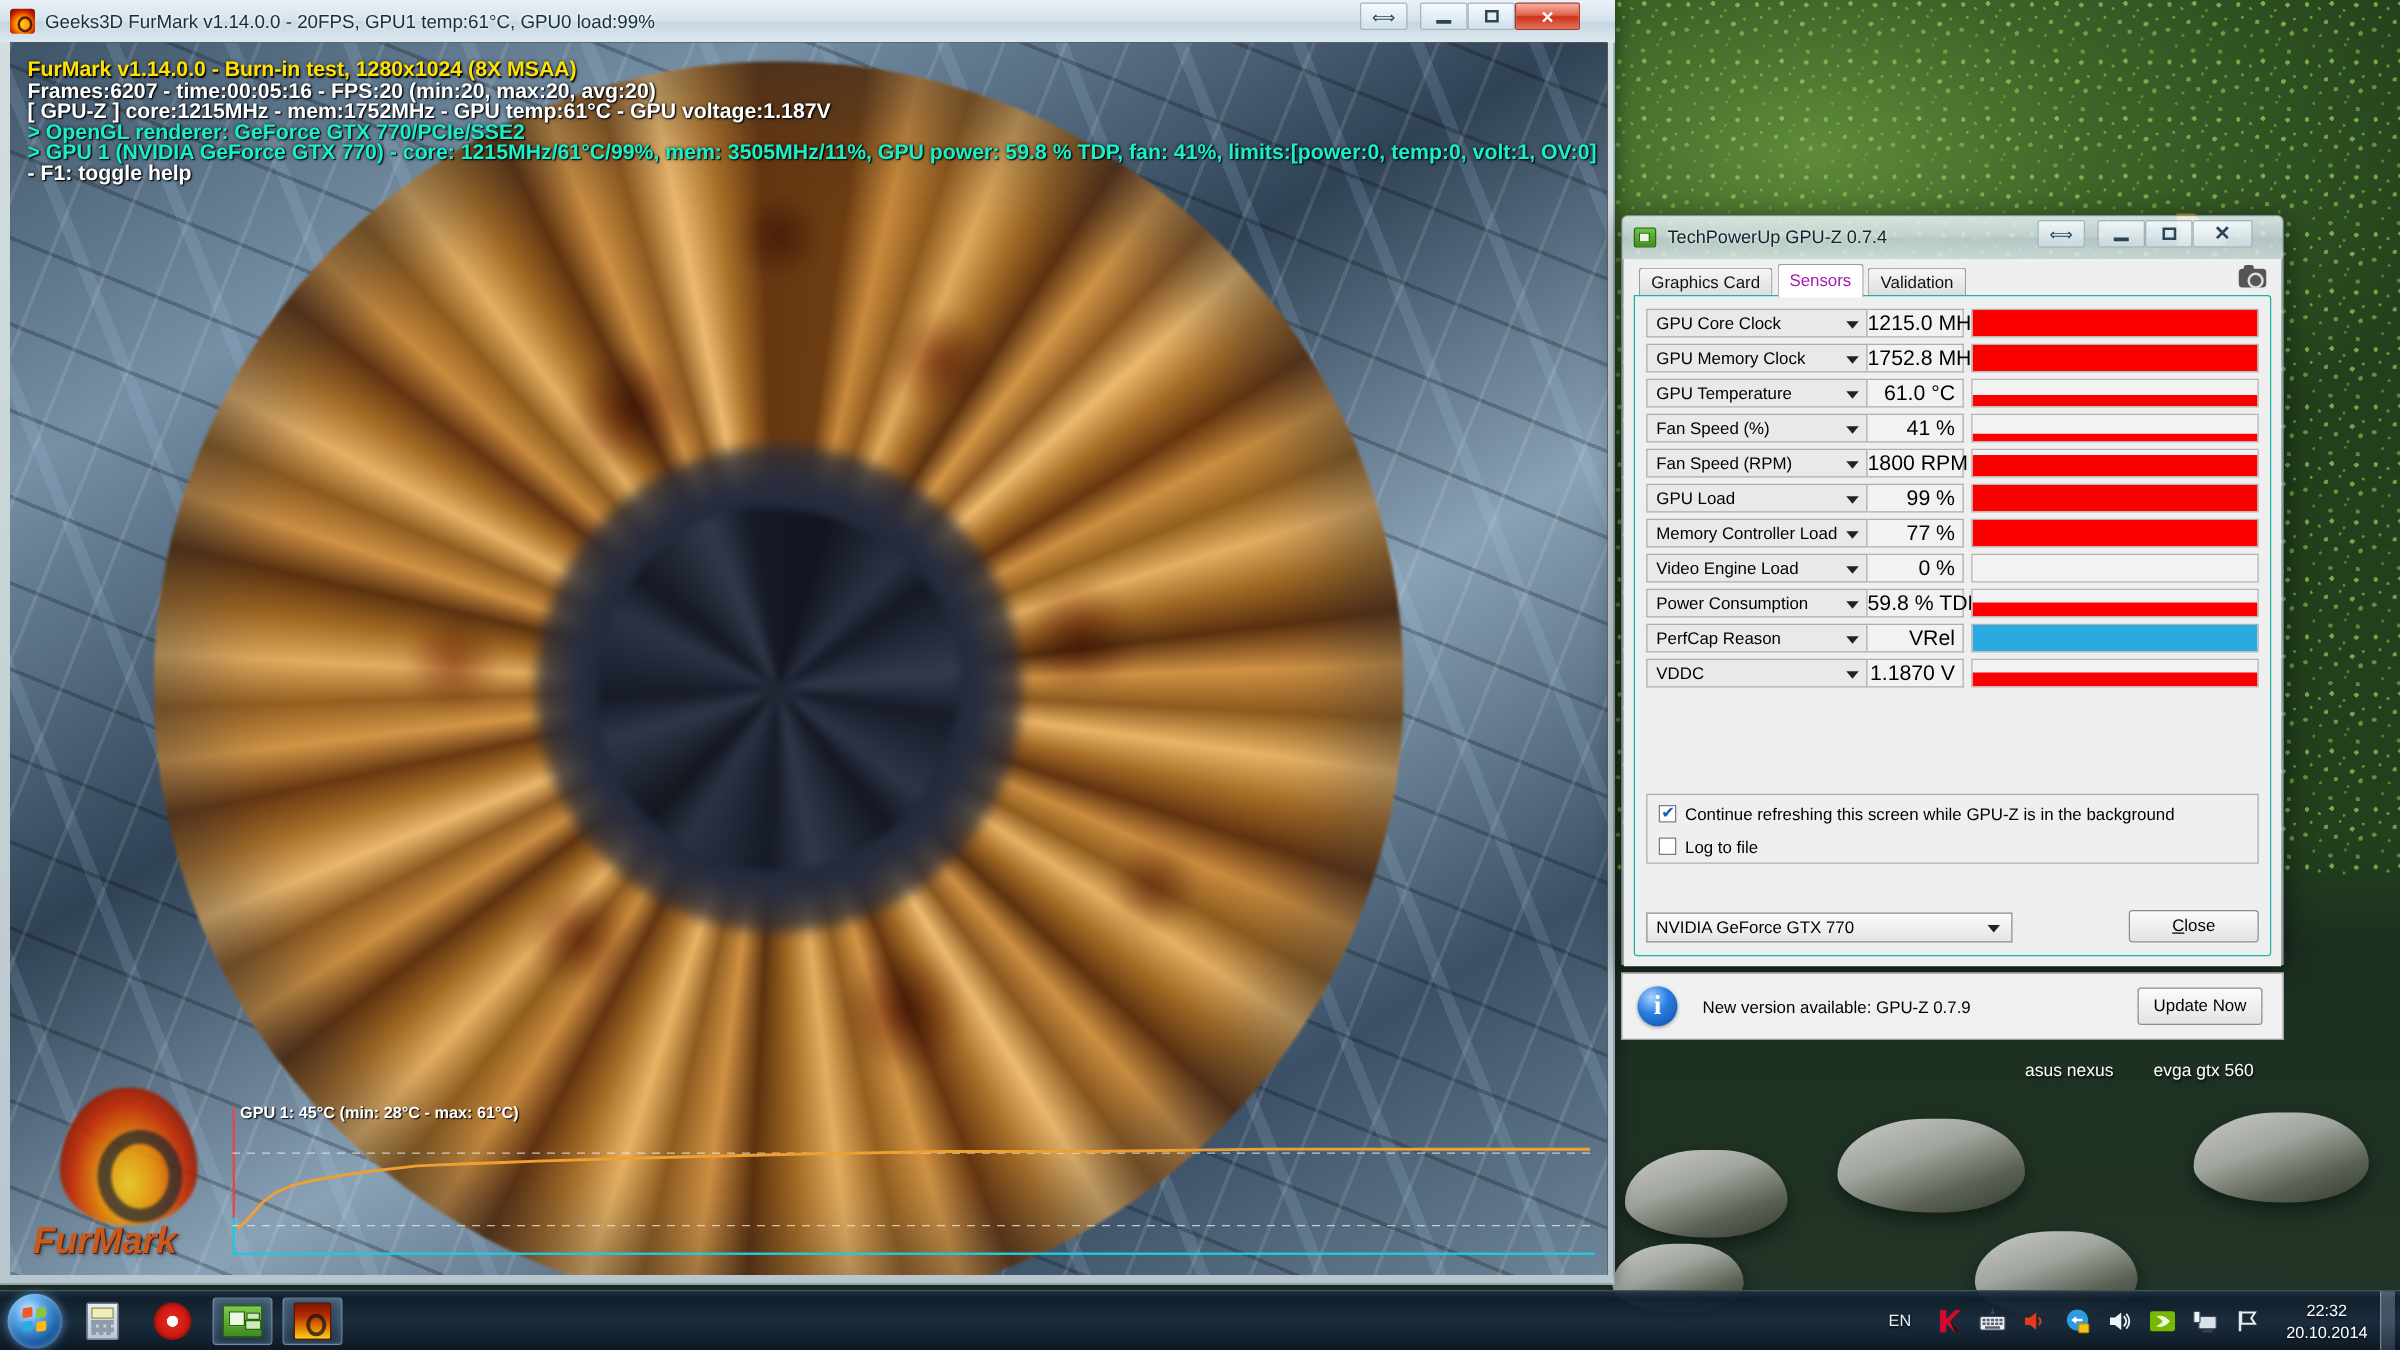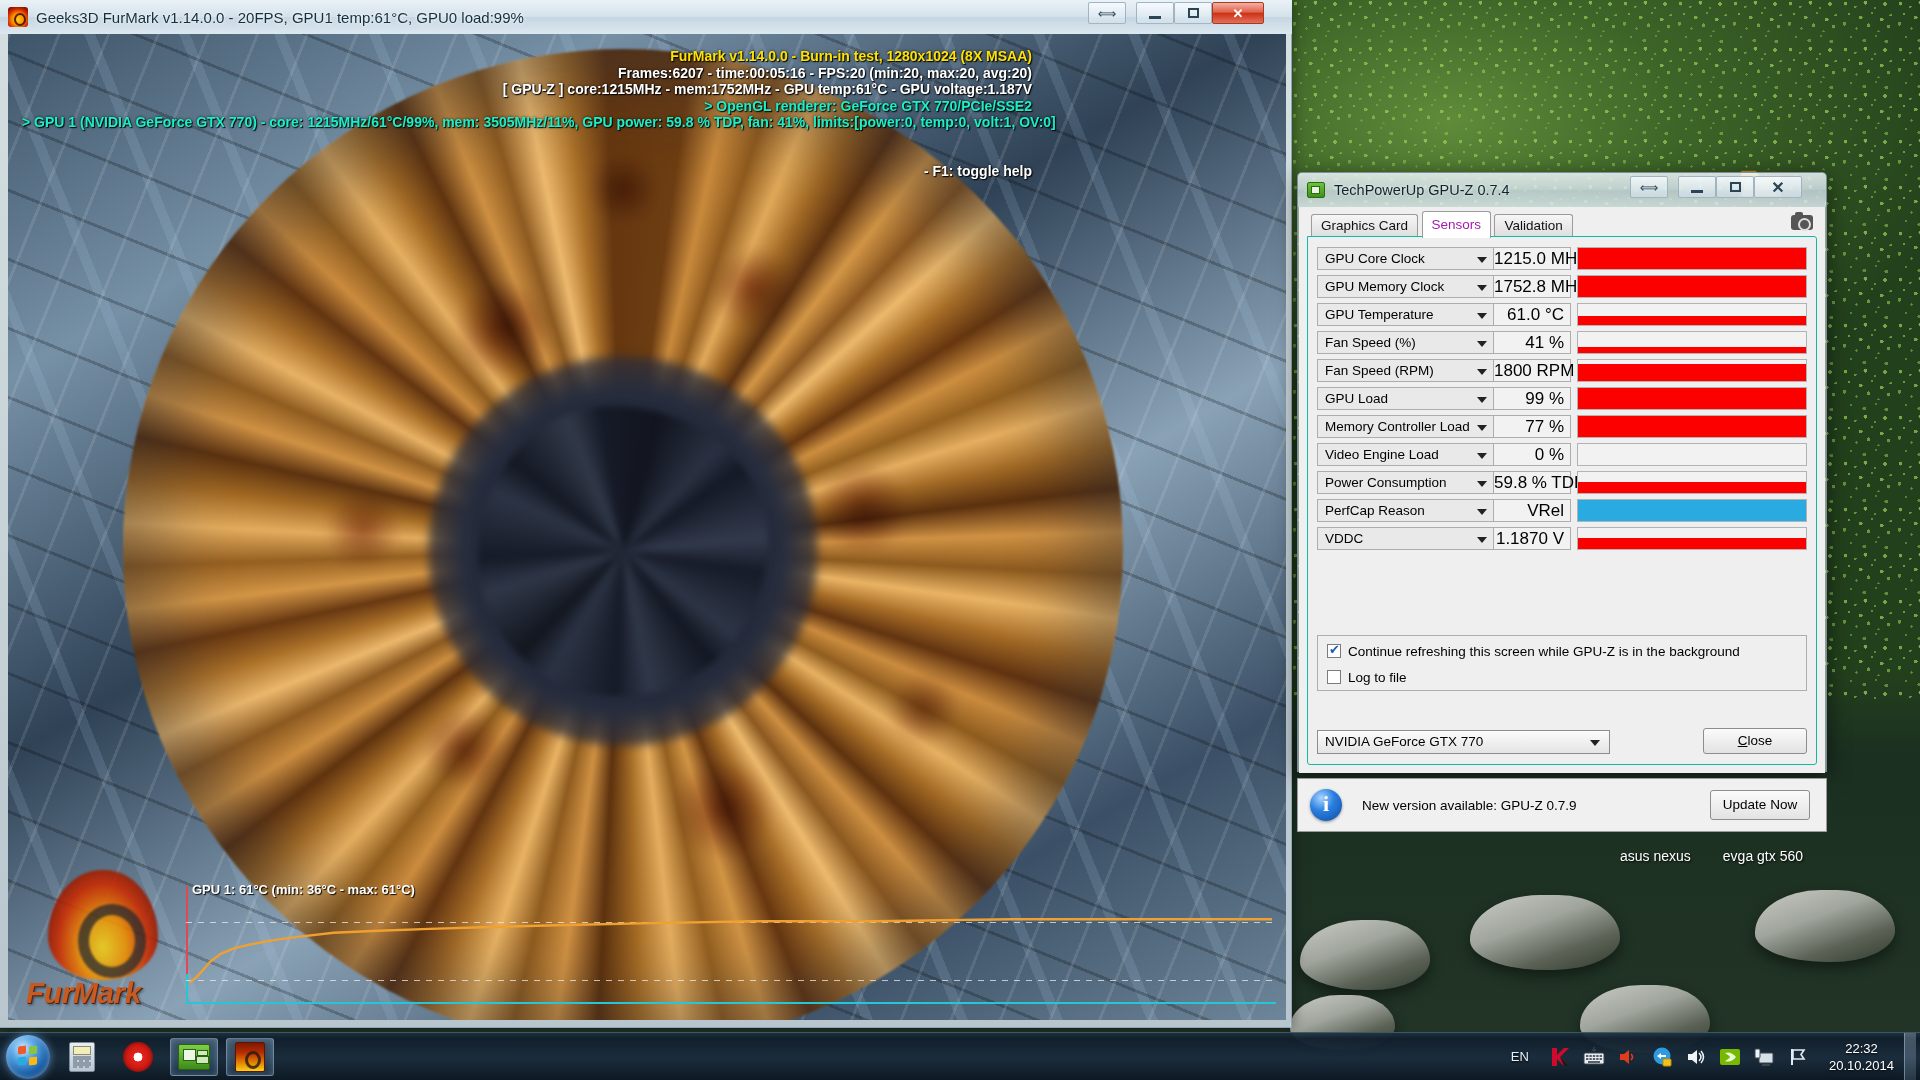--- a/index.html
+++ b/index.html
@@ -199,29 +199,28 @@
   #fm-word {
     position:absolute; left:0; bottom:0; width:160px;
     font-size:30px; font-weight:bold; font-style:italic;
     color:#d4530e;
     text-shadow: 1px 1px 0 #4a1400, 2px 2px 3px rgba(0,0,0,.5);
     letter-spacing:-.5px;
   }
   
   #osd {
     position:absolute; left:14px; top:14px; width:1010px;
-    font-size:14px; font-weight:bold; line-height:16.5px;
+    font-size:17px; font-weight:bold; line-height:16.5px;
     text-shadow: 1px 1px 1px rgba(0,0,0,.95), 0 0 3px rgba(0,0,0,.8);
     white-space:nowrap;
-    text-align:right;
   }
   #osd .l0 { color:#ffe200; }
   #osd .l1, #osd .l2 { color:#ffffff; }
   #osd .l3, #osd .l4 { color:#19f0c8; }
-  #osd .l5 { color:#ffffff;margin-top:32px; }
+  #osd .l5 { color:#ffffff; }
 
   
   #tempgraph {
     position:absolute; left:178px; bottom:16px; width:1090px; height:118px;
   }
   #tg-axisV { position:absolute; left:0; top:0; width:2px; height:90px; background:#e2484f; }
   #tg-axisV2 { position:absolute; left:0; top:88px; width:2px; height:30px; background:#25c7d6; }
   #tg-axisH { position:absolute; left:0; bottom:0; width:1090px; height:2px; background:#25c7d6; }
   .tg-dash { position:absolute; left:0; width:1090px; height:1px;
     background: repeating-linear-gradient(to right, rgba(235,235,235,.75) 0 6px, transparent 6px 12px); }
@@ -496,21 +495,21 @@
       <div id="fm-flame"></div>
       <div id="fm-word">FurMark</div>
     </div>
 
     <div id="tempgraph">
       <div id="tg-axisV"></div>
       <div id="tg-axisV2"></div>
       <div id="tg-axisH"></div>
       <div class="tg-dash" style="top:36px;"></div>
       <div class="tg-dash" style="top:94px;"></div>
-      <div id="tg-label">GPU 1: 61°C (min: 36°C - max: 61°C)</div>
+      <div id="tg-label">GPU 1: 45°C (min: 28°C - max: 61°C)</div>
       <svg id="tg-curve" viewBox="0 0 1090 118" preserveAspectRatio="none">
         <polyline id="tg-poly" fill="none" stroke="#f0a030" stroke-width="2.4" points="4.0,96.6 10.8,90.9 17.7,83.2 24.5,75.5 34.8,67.8 48.5,62.1 65.6,58.2 86.2,54.4 113.6,50.6 147.8,46.7 192.3,44.8 243.7,42.9 305.3,41.0 380.6,39.0 466.2,37.1 569.0,35.2 688.8,35.2 825.8,33.3 979.9,33.3 1086.0,33.3"></polyline>
       </svg>
     </div>
   </div>
 </div>
 
 <div id="gpuz">
 
   <div id="gpuz-titlebar">

